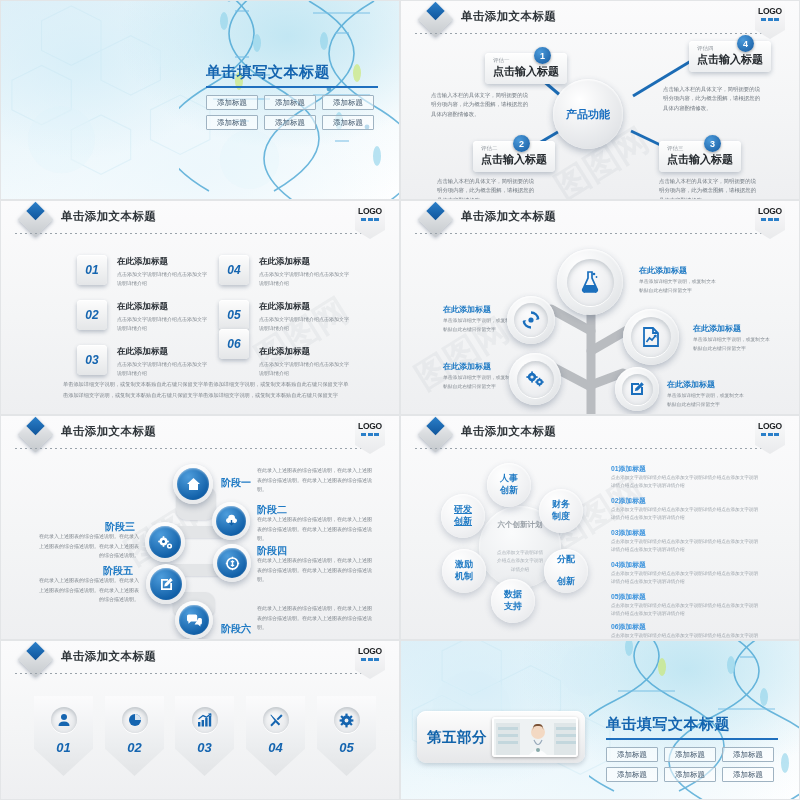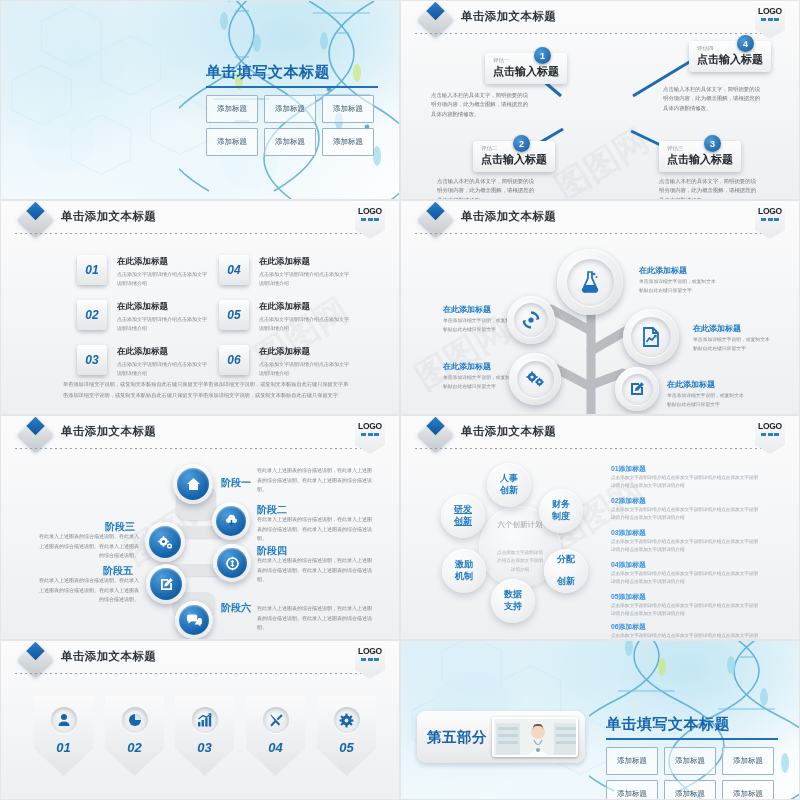--- a/index.html
+++ b/index.html
@@ -26,21 +26,21 @@
     border-radius:9px; box-shadow:0 2px 5px rgba(40,60,80,.22), inset 0 1px 0 #fff;
     display:flex; align-items:center;
   }
   .cover-part { font-size:14.5px; font-weight:bold; color:#1264ab; margin-left:10px; letter-spacing:.5px; white-space:nowrap;}
   .cover-photo { width:86px; height:40px; margin-left:5px; border-radius:3px; border:2px solid #fff;
      box-shadow:0 1px 3px rgba(0,0,0,.3); overflow:hidden; position:relative; }
   .cover-right { position:absolute; left:205px; top:62px; width:180px; }
   .cover-title { font-size:15px; font-weight:bold; color:#1565b0; letter-spacing:.5px; white-space:nowrap;}
   .cover-rule { height:2px; background:#1f6fbe; margin:4px 0 7px 0; width:172px; }
   .chipwrap { display:flex; flex-wrap:wrap; gap:5px 6px; }
-  .chip { width:52px; height:28px; border:1px solid #9fb3c2; background:rgba(255,255,255,.55);
+  .chip { width:52px; height:15px; border:1px solid #9fb3c2; background:rgba(255,255,255,.55);
     font-size:7.5px; color:#41566b; display:flex; align-items:center; justify-content:center; border-radius:1px; }
 
   
   .content { background:linear-gradient(180deg,#fbfbfc 0%,#f4f5f6 55%,#eeeff1 100%); }
   .hdr { position:absolute; left:0; top:0; width:100%; height:34px; }
   .hdr-diamond { position:absolute; left:22px; top:6px; width:25px; height:25px; transform:rotate(45deg);
     background:linear-gradient(135deg,#f4f5f6 0%,#d9dcdf 50%,#c5c9cd 100%);
     box-shadow:1px 1px 4px rgba(40,60,90,.35); }
   .hdr-diamond::after{ content:""; position:absolute; left:0; top:0; width:13px; height:13px;
     background:linear-gradient(135deg,#2a7fc9,#10559b); }
@@ -106,21 +106,21 @@
   
   .bub { position:absolute; border-radius:50%;
     background:radial-gradient(circle at 36% 28%,#ffffff,#f0f1f3 60%,#e2e4e7);
     box-shadow:0 3px 7px rgba(40,60,90,.22), inset 0 1px 2px #fff;
     display:flex; align-items:center; justify-content:center; text-align:center;
     font-size:9px; font-weight:bold; color:#1f7ac4; line-height:1.3;}
   .bub-c { position:absolute; border-radius:50%;
     background:radial-gradient(circle at 40% 32%,#fafbfc,#eceef0 65%,#dfe1e4);
     box-shadow:0 2px 6px rgba(40,60,90,.16), inset 0 1px 2px #fff;
     display:flex; flex-direction:column; align-items:center; justify-content:center; text-align:center;}
-  .bub-c .t { font-size:7.5px; color:#9aa1a8; font-weight:normal; margin-bottom:19px;}
+  .bub-c .t { font-size:7.5px; color:#9aa1a8; font-weight:bold; margin-bottom:19px;}
   .bub-c .d { font-size:4.6px; color:#a7aeb5; line-height:1.8; width:48px;}
   .r-t { position:absolute; font-size:6.8px; font-weight:bold; color:#3b93dd;}
   .r-d { position:absolute; width:150px; font-size:4.6px; line-height:1.85; color:#9aa1a8;}
 
   
   .pent { position:absolute; width:59px; height:80px;
     background:linear-gradient(180deg,#fbfbfc 0%,#eceef0 60%,#e2e4e6 100%);
     clip-path:polygon(0 0,100% 0,100% 66%,50% 100%,0 66%);
     box-shadow:3px 3px 6px rgba(40,60,90,.22);
     display:flex; flex-direction:column; align-items:center; padding-top:11px;}
@@ -219,20 +219,23 @@
 
     <svg style="position:absolute;left:0;top:0;width:400px;height:200px;">
       <g stroke="#1c6cb5" stroke-width="3">
         <line x1="140" y1="78" x2="160" y2="95"></line>
         <line x1="128" y1="148" x2="162" y2="128"></line>
         <line x1="232" y1="95" x2="290" y2="60"></line>
         <line x1="230" y1="130" x2="272" y2="150"></line>
       </g>
     </svg>
 
+    <div class="hub">
+      <span>产品功能</span>
+    </div>
 
     <div class="node" style="left:84px; top:52px;">
       <div class="node-sub">评估一</div>
       <div class="node-ttl">点击输入标题</div>
     </div>
     <div class="badge" style="left:133px; top:46px;">1</div>
     <div class="ndesc" style="left:30px; top:90px;">点击输入本栏的具体文字，简明扼要的说明分项内容，此为概念图解，请根据您的具体内容酌情修改。</div>
 
     <div class="node" style="left:72px; top:140px;">
       <div class="node-sub">评估二</div>
@@ -285,21 +288,21 @@
     <div class="itm-d" style="left:116px; top:159px;">点击添加文字说明详情介绍点击添加文字说明详情介绍</div>
 
     <div class="numbox" style="left:218px; top:54px;">04</div>
     <div class="itm-t" style="left:258px; top:55px;">在此添加标题</div>
     <div class="itm-d" style="left:258px; top:69px;">点击添加文字说明详情介绍点击添加文字说明详情介绍</div>
 
     <div class="numbox" style="left:218px; top:99px;">05</div>
     <div class="itm-t" style="left:258px; top:100px;">在此添加标题</div>
     <div class="itm-d" style="left:258px; top:114px;">点击添加文字说明详情介绍点击添加文字说明详情介绍</div>
 
-    <div class="numbox" style="left:218px; top:144px;">06</div>
+    <div class="numbox" style="left:218px; top:128px;">06</div>
     <div class="itm-t" style="left:258px; top:145px;">在此添加标题</div>
     <div class="itm-d" style="left:258px; top:159px;">点击添加文字说明详情介绍点击添加文字说明详情介绍</div>
 
     <div class="footnote">单击添加详细文字说明，或复制文本黏贴自此右键只保留文字单击添加详细文字说明，或复制文本黏贴自此右键只保留文字单击添加详细文字说明，或复制文本黏贴自此右键只保留文字单击添加详细文字说明，或复制文本黏贴自此右键只保留文字</div>
   </div>
 
   <div class="slide content">
     <div class="wm" style="left:10px; top:130px;">图图网</div>
     <div class="hdr">
       <div class="hdr-diamond"></div>
@@ -486,21 +489,21 @@
     <div class="st-d" style="left:36px; top:160px; width:102px; text-align:right;">在此录入上述图表的综合描述说明。在此录入上述图表的综合描述说明。在此录入上述图表的综合描述说明。</div>
 
     <div class="scirc" style="left:174px; top:185px; width:38px; height:38px;">
       <div class="scirc-in" style="width:30px;height:30px;">
         <svg width="16" height="13" viewBox="0 0 16 13">
           <path d="M1 2 a1.6 1.6 0 0 1 1.6-1.6 h7 A1.6 1.6 0 0 1 11.2 2 v4 a1.6 1.6 0 0 1 -1.6 1.6 H5 L2.4 9.8 V7.6 A1.6 1.6 0 0 1 1 6 Z" fill="#fff"></path>
           <path d="M12.6 4 h1.8 A1.5 1.5 0 0 1 15.9 5.5 v3.4 a1.5 1.5 0 0 1 -1.5 1.5 v2 L12 10.4 H8.6" fill="#fff"></path>
         </svg>
       </div>
     </div>
-    <div class="st-l" style="left:220px; top:185px;">阶段六</div>
+    <div class="st-l" style="left:220px; top:206px;">阶段六</div>
     <div class="st-d" style="left:256px; top:188px; width:116px;">在此录入上述图表的综合描述说明，在此录入上述图表的综合描述说明。在此录入上述图表的综合描述说明。</div>
   </div>
 
   <div class="slide content">
     <div class="wm" style="left:145px; top:75px;">图图网</div>
     <div class="hdr">
       <div class="hdr-diamond"></div>
       <div class="hdr-title">单击添加文本标题</div>
       <div class="hdr-dots"></div>
       <div class="logo">

